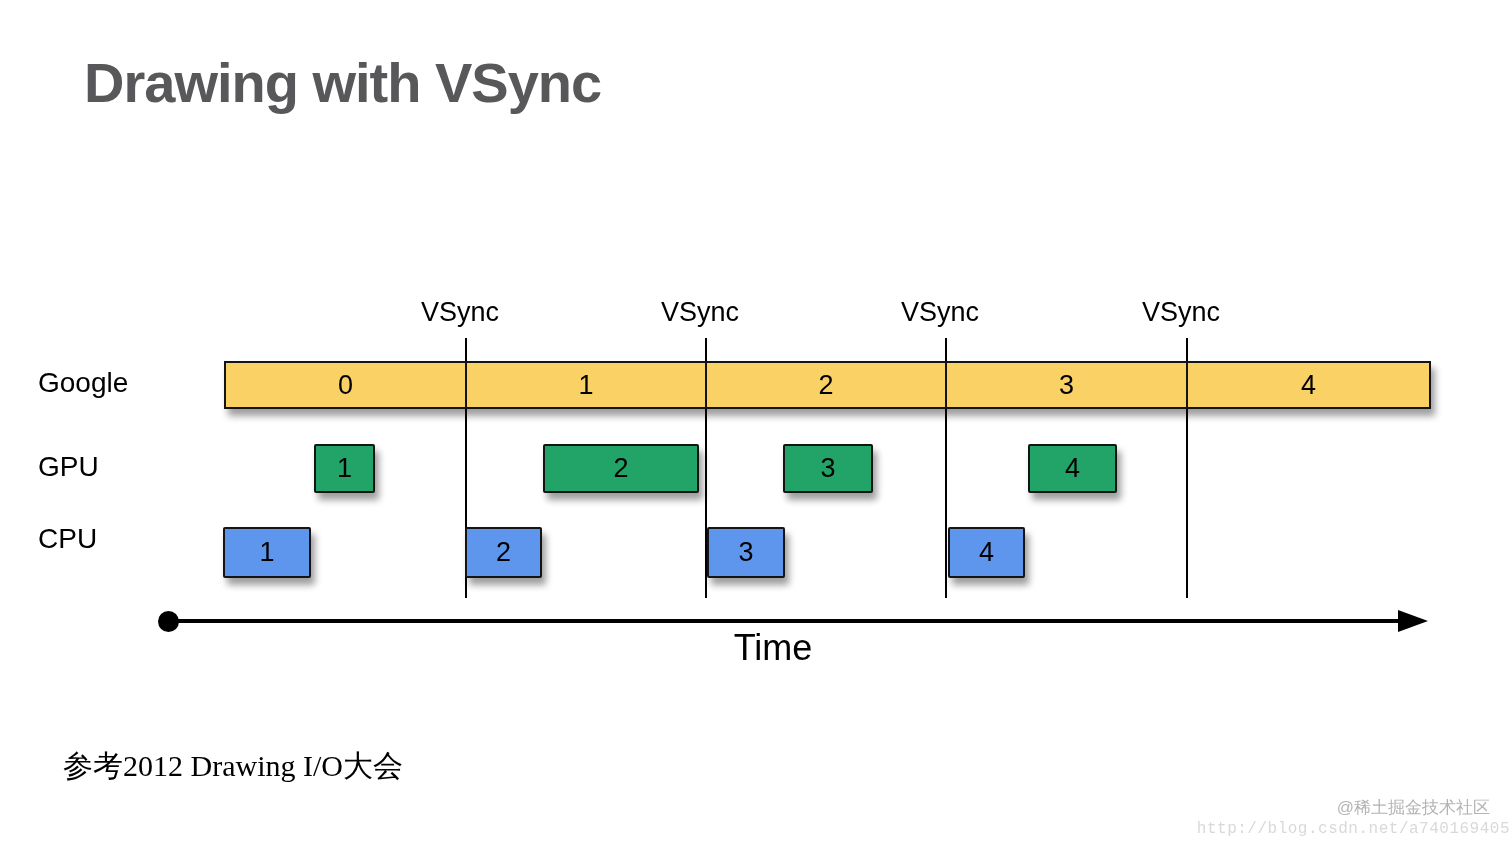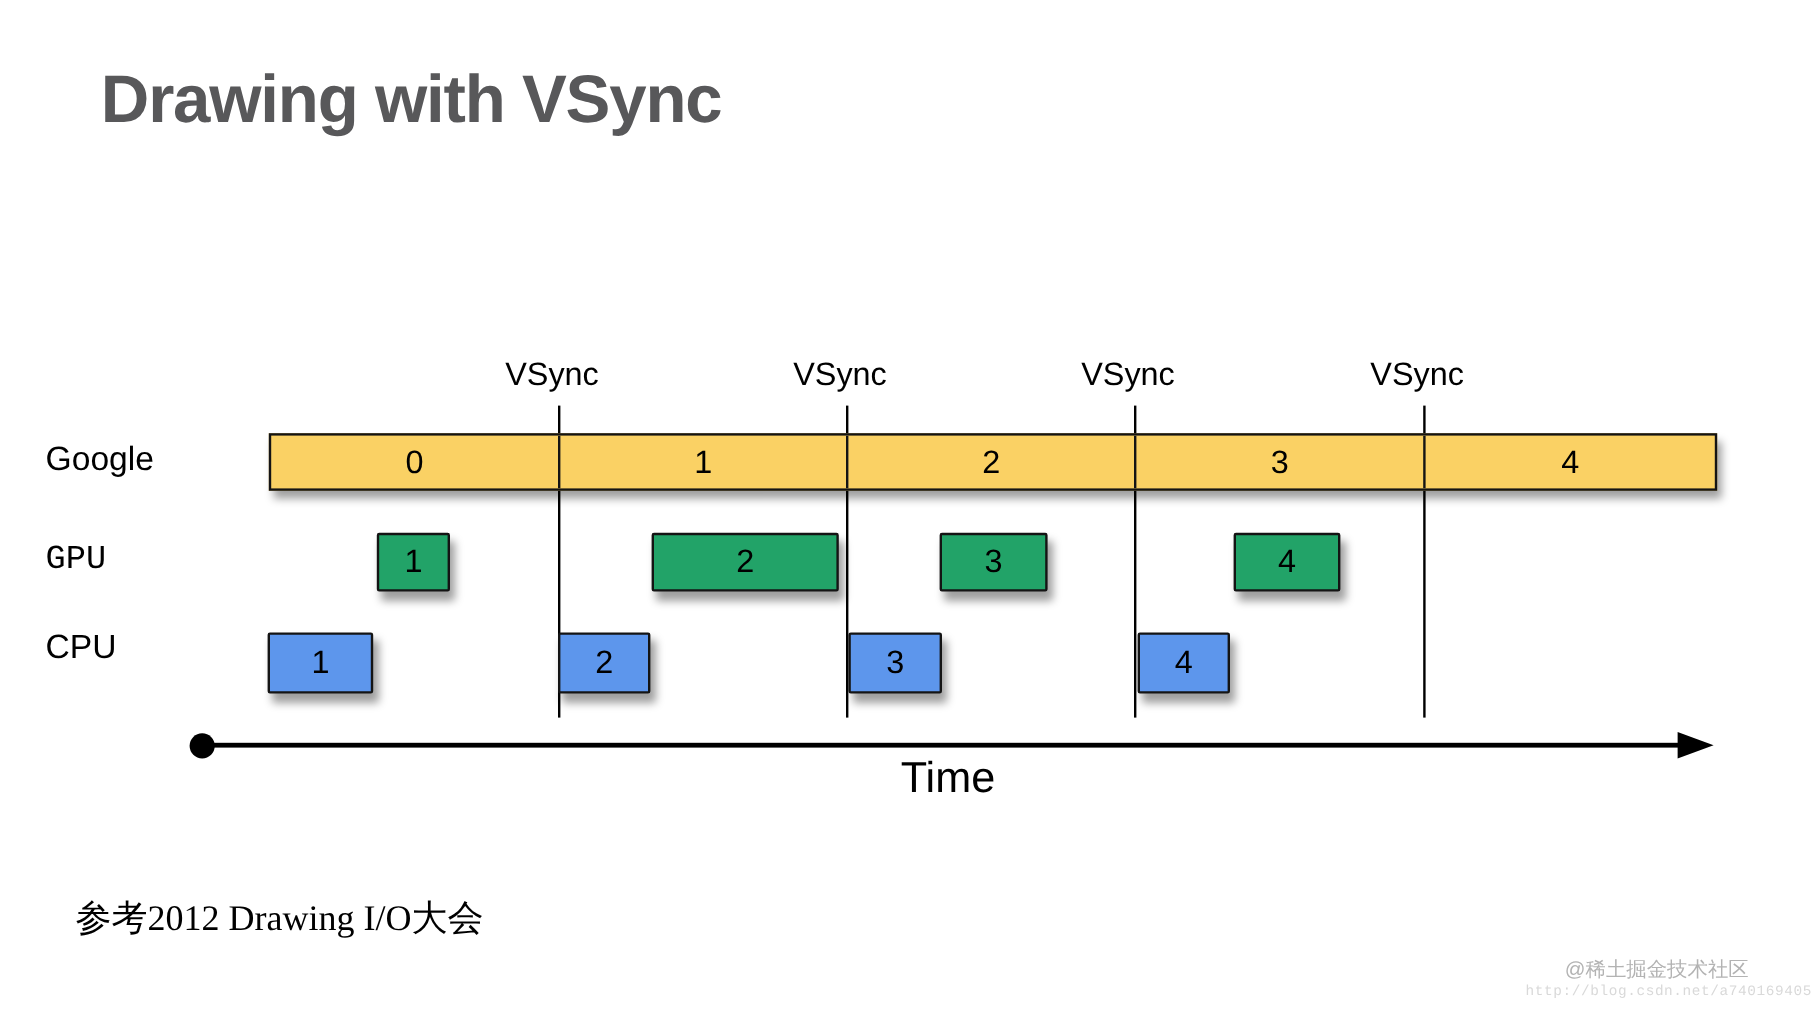--- a/index.html
+++ b/index.html
@@ -51,33 +51,33 @@
   .time-label {
     position:absolute; font-size:36px; line-height:1;
     transform:translateX(-50%);
   }
 
   .footnote {
     position:absolute; left:63px; top:749px;
     font-family:"Liberation Serif", serif; font-size:30px; line-height:1.15;
   }
 
-  .watermark { position:absolute; right:2px; top:797px; text-align:center; }
+  .watermark { position:absolute; right:2px; top:797px; text-align:right; }
   .wm1 { font-size:17px; line-height:1.25; padding-right:20px; }
-  .wm2 { font-family:"Liberation Mono", monospace; font-size:12px; line-height:1.4; letter-spacing:0.5px; }
+  .wm2 { font-family:"Liberation Mono", monospace; font-size:16px; line-height:1.4; letter-spacing:0.5px; }
 </style>
 </head>
 <body>
 
 <div id="stage">
   <div class="title" style="color: rgb(88, 88, 90);">Drawing with VSync</div>
 
   <div id="diagram">
       <div class="row-label" style="top: 369px;">Google</div>
-      <div class="row-label" style="top: 453px; font-family: Liberation Mono, monospace;">GPU</div>
+      <div class="row-label" style="top: 453px;">GPU</div>
       <div class="row-label" style="top: 525px;">CPU</div>
       <div class="vsync-label" style="left: 460px; top: 299px;">VSync</div>
       <div class="vsync-line" style="left: 464.75px; top: 338px; height: 260px;"></div>
       <div class="vsync-label" style="left: 700px; top: 299px;">VSync</div>
       <div class="vsync-line" style="left: 704.75px; top: 338px; height: 260px;"></div>
       <div class="vsync-label" style="left: 940px; top: 299px;">VSync</div>
       <div class="vsync-line" style="left: 944.75px; top: 338px; height: 260px;"></div>
       <div class="vsync-label" style="left: 1181px; top: 299px;">VSync</div>
       <div class="vsync-line" style="left: 1185.75px; top: 338px; height: 260px;"></div>
       <div class="display-bar" style="left: 224px; top: 361px; width: 1207px; height: 48px; background: rgb(250, 209, 100);">
@@ -91,21 +91,21 @@
       <div class="task-box" style="left: 543px; top: 444px; width: 156px; height: 49px; background: rgb(34, 163, 104);">2</div>
       <div class="task-box" style="left: 783px; top: 444px; width: 90px; height: 49px; background: rgb(34, 163, 104);">3</div>
       <div class="task-box" style="left: 1028px; top: 444px; width: 89px; height: 49px; background: rgb(34, 163, 104);">4</div>
       <div class="task-box" style="left: 223px; top: 527px; width: 88px; height: 51px; background: rgb(93, 150, 236);">1</div>
       <div class="task-box" style="left: 465px; top: 527px; width: 77px; height: 51px; background: rgb(93, 150, 236);">2</div>
       <div class="task-box" style="left: 707px; top: 527px; width: 78px; height: 51px; background: rgb(93, 150, 236);">3</div>
       <div class="task-box" style="left: 948px; top: 527px; width: 77px; height: 51px; background: rgb(93, 150, 236);">4</div>
       <div class="time-dot" style="left: 158px; top: 610.5px;"></div>
       <div class="time-line" style="left: 168px; top: 618.75px; width: 1232px;"></div>
       <div class="time-arrow" style="left: 1398px; top: 610px;"></div>
-      <div class="time-label" style="left: 790px; top: 630px;">Time</div>
+      <div class="time-label" style="left: 773px; top: 630px;">Time</div>
     </div>
 
   <div class="footnote">参考2012 Drawing I/O大会</div>
 
   <div class="watermark">
     <div class="wm1" style="color: rgb(179, 179, 179);">@稀土掘金技术社区</div>
     <div class="wm2" style="color: rgb(217, 217, 217);">http://blog.csdn.net/a740169405</div>
   </div>
 </div>
 

